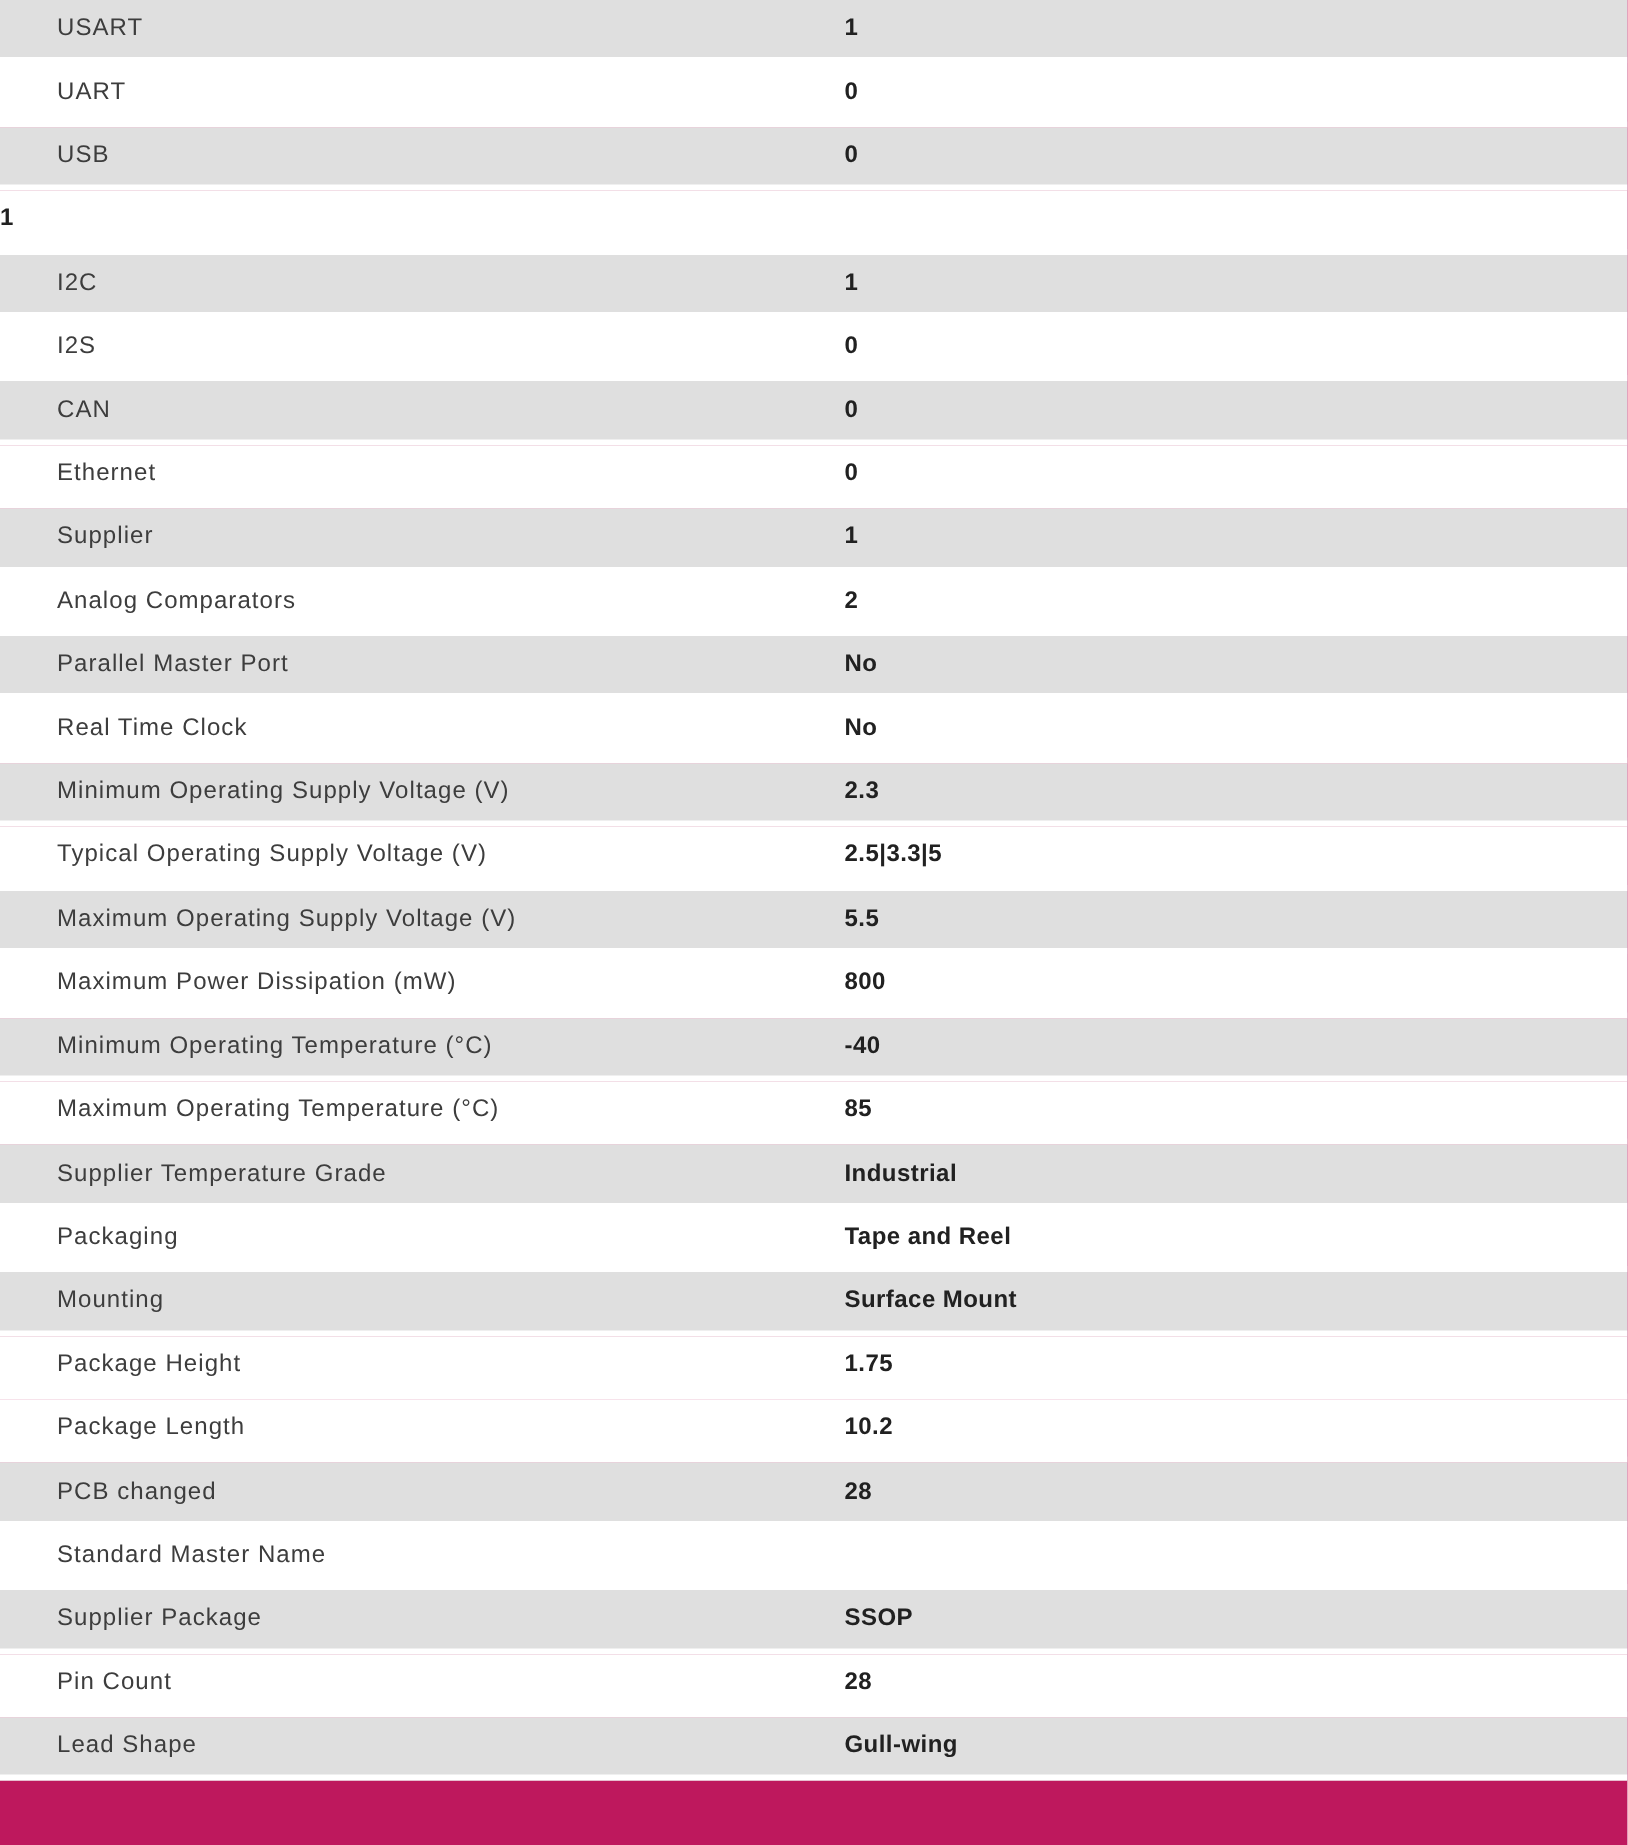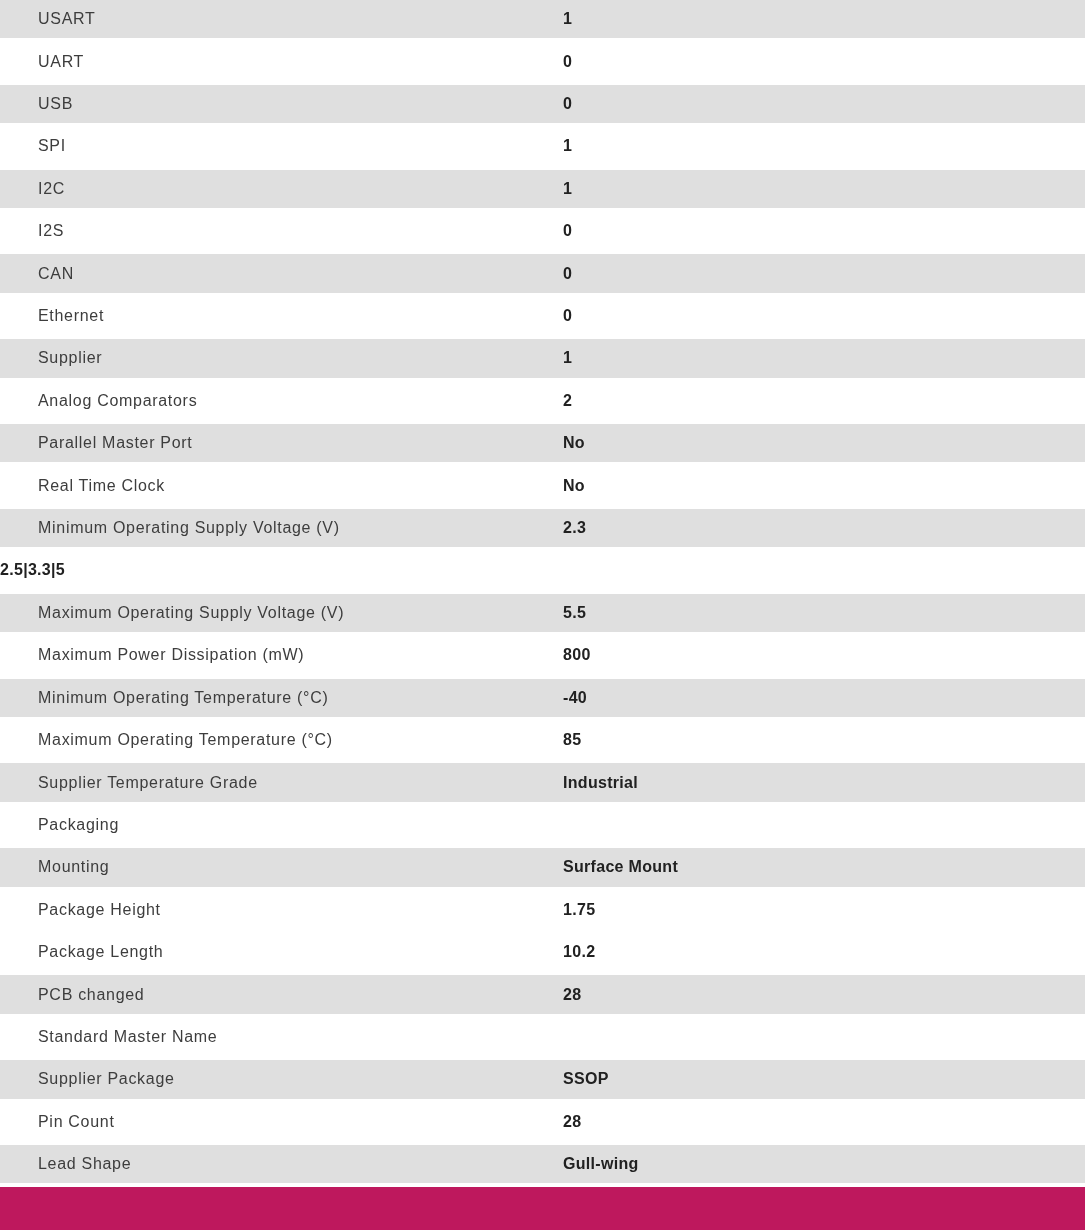--- a/index.html
+++ b/index.html
@@ -55,21 +55,20 @@
     </div>
     <div class="row">
       <div class="row-label">UART</div>
       <div class="row-value">0</div>
     </div>
     <div class="row shaded">
       <div class="row-label">USB</div>
       <div class="row-value">0</div>
     </div>
     <div class="row">
-      <div class="row-label">SPI</div>
       <div class="row-value">1</div>
     </div>
     <div class="row shaded">
       <div class="row-label">I2C</div>
       <div class="row-value">1</div>
     </div>
     <div class="row">
       <div class="row-label">I2S</div>
       <div class="row-value">0</div>
     </div>
@@ -95,20 +94,21 @@
     </div>
     <div class="row">
       <div class="row-label">Real Time Clock</div>
       <div class="row-value">No</div>
     </div>
     <div class="row shaded">
       <div class="row-label">Minimum Operating Supply Voltage (V)</div>
       <div class="row-value">2.3</div>
     </div>
     <div class="row">
+      <div class="row-label">Typical Operating Supply Voltage (V)</div>
       <div class="row-value">2.5|3.3|5</div>
     </div>
     <div class="row shaded">
       <div class="row-label">Maximum Operating Supply Voltage (V)</div>
       <div class="row-value">5.5</div>
     </div>
     <div class="row">
       <div class="row-label">Maximum Power Dissipation (mW)</div>
       <div class="row-value">800</div>
     </div>
@@ -119,20 +119,21 @@
     <div class="row">
       <div class="row-label">Maximum Operating Temperature (°C)</div>
       <div class="row-value">85</div>
     </div>
     <div class="row shaded">
       <div class="row-label">Supplier Temperature Grade</div>
       <div class="row-value">Industrial</div>
     </div>
     <div class="row">
       <div class="row-label">Packaging</div>
+      <div class="row-value">Tape and Reel</div>
     </div>
     <div class="row shaded">
       <div class="row-label">Mounting</div>
       <div class="row-value">Surface Mount</div>
     </div>
     <div class="row">
       <div class="row-label">Package Height</div>
       <div class="row-value">1.75</div>
     </div>
     <div class="row">

